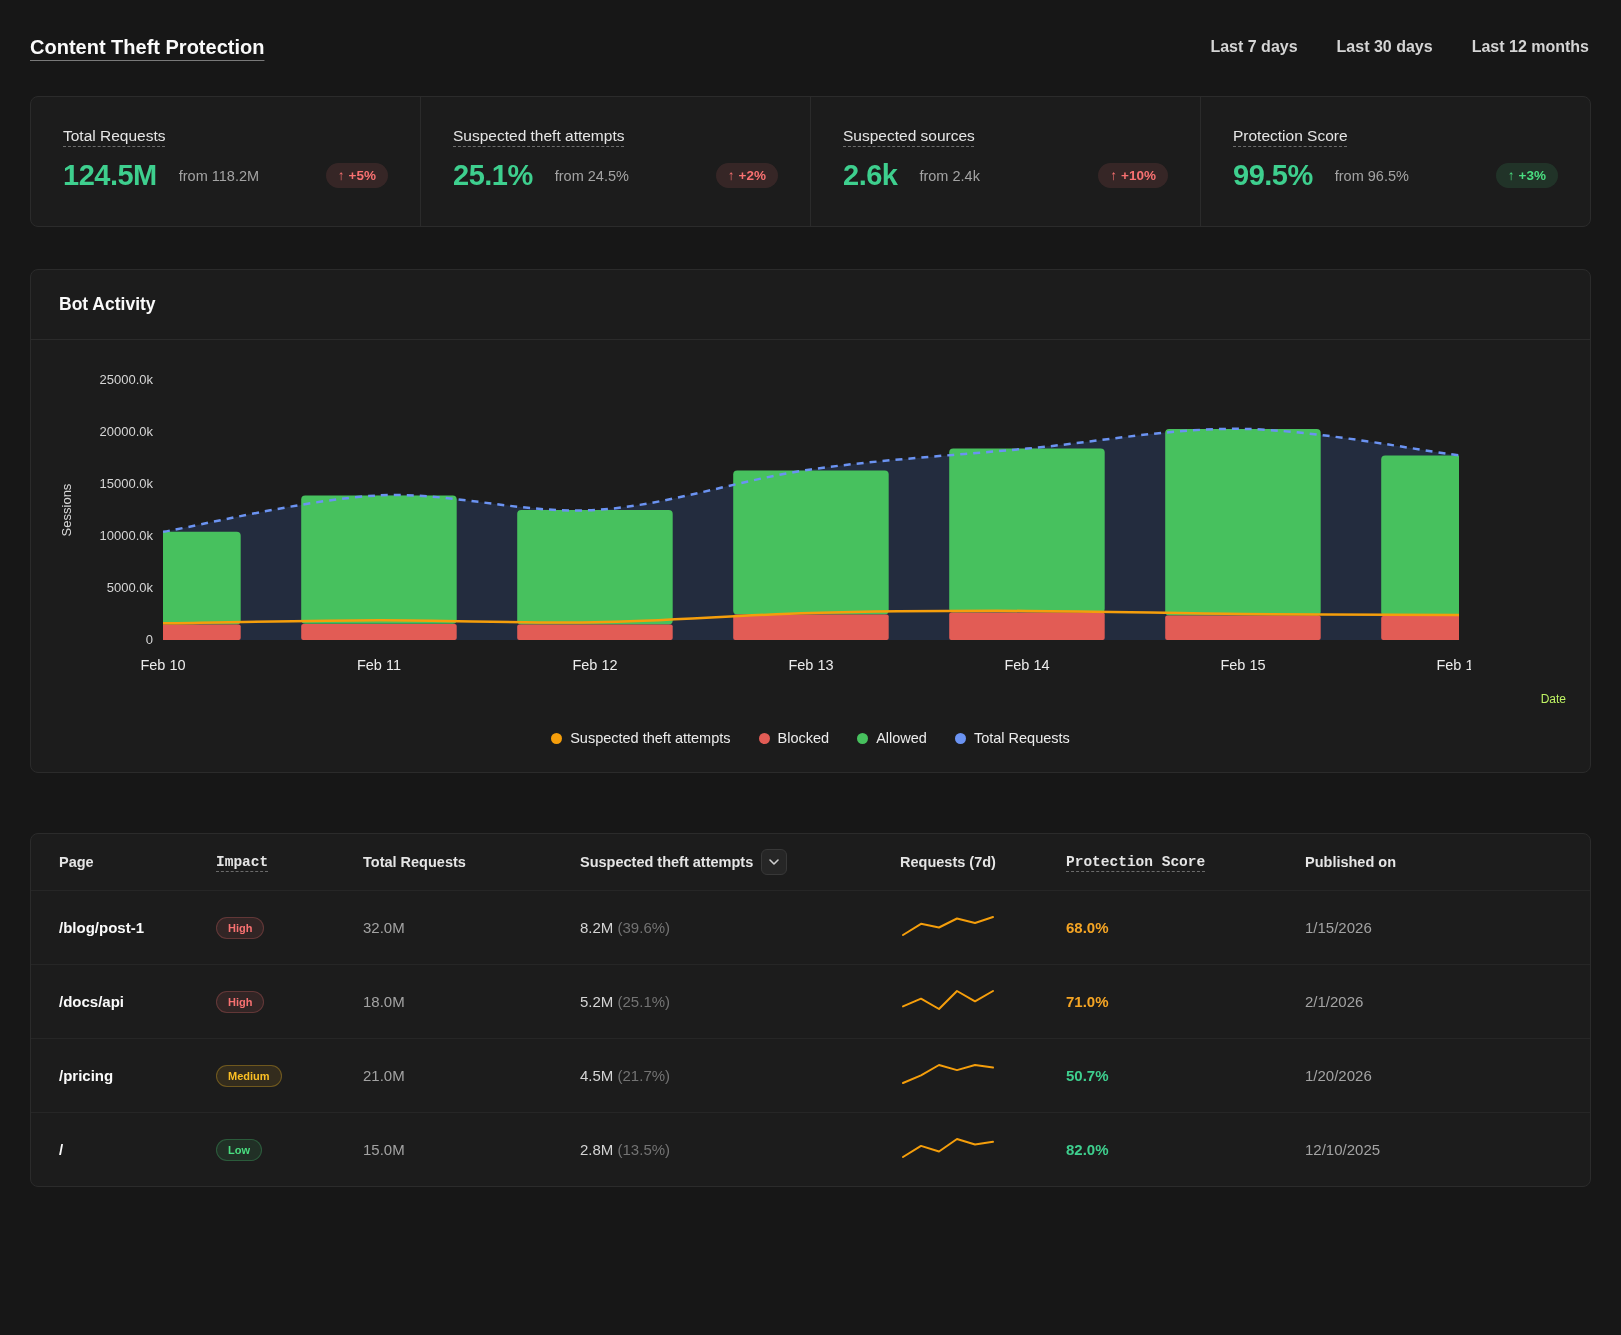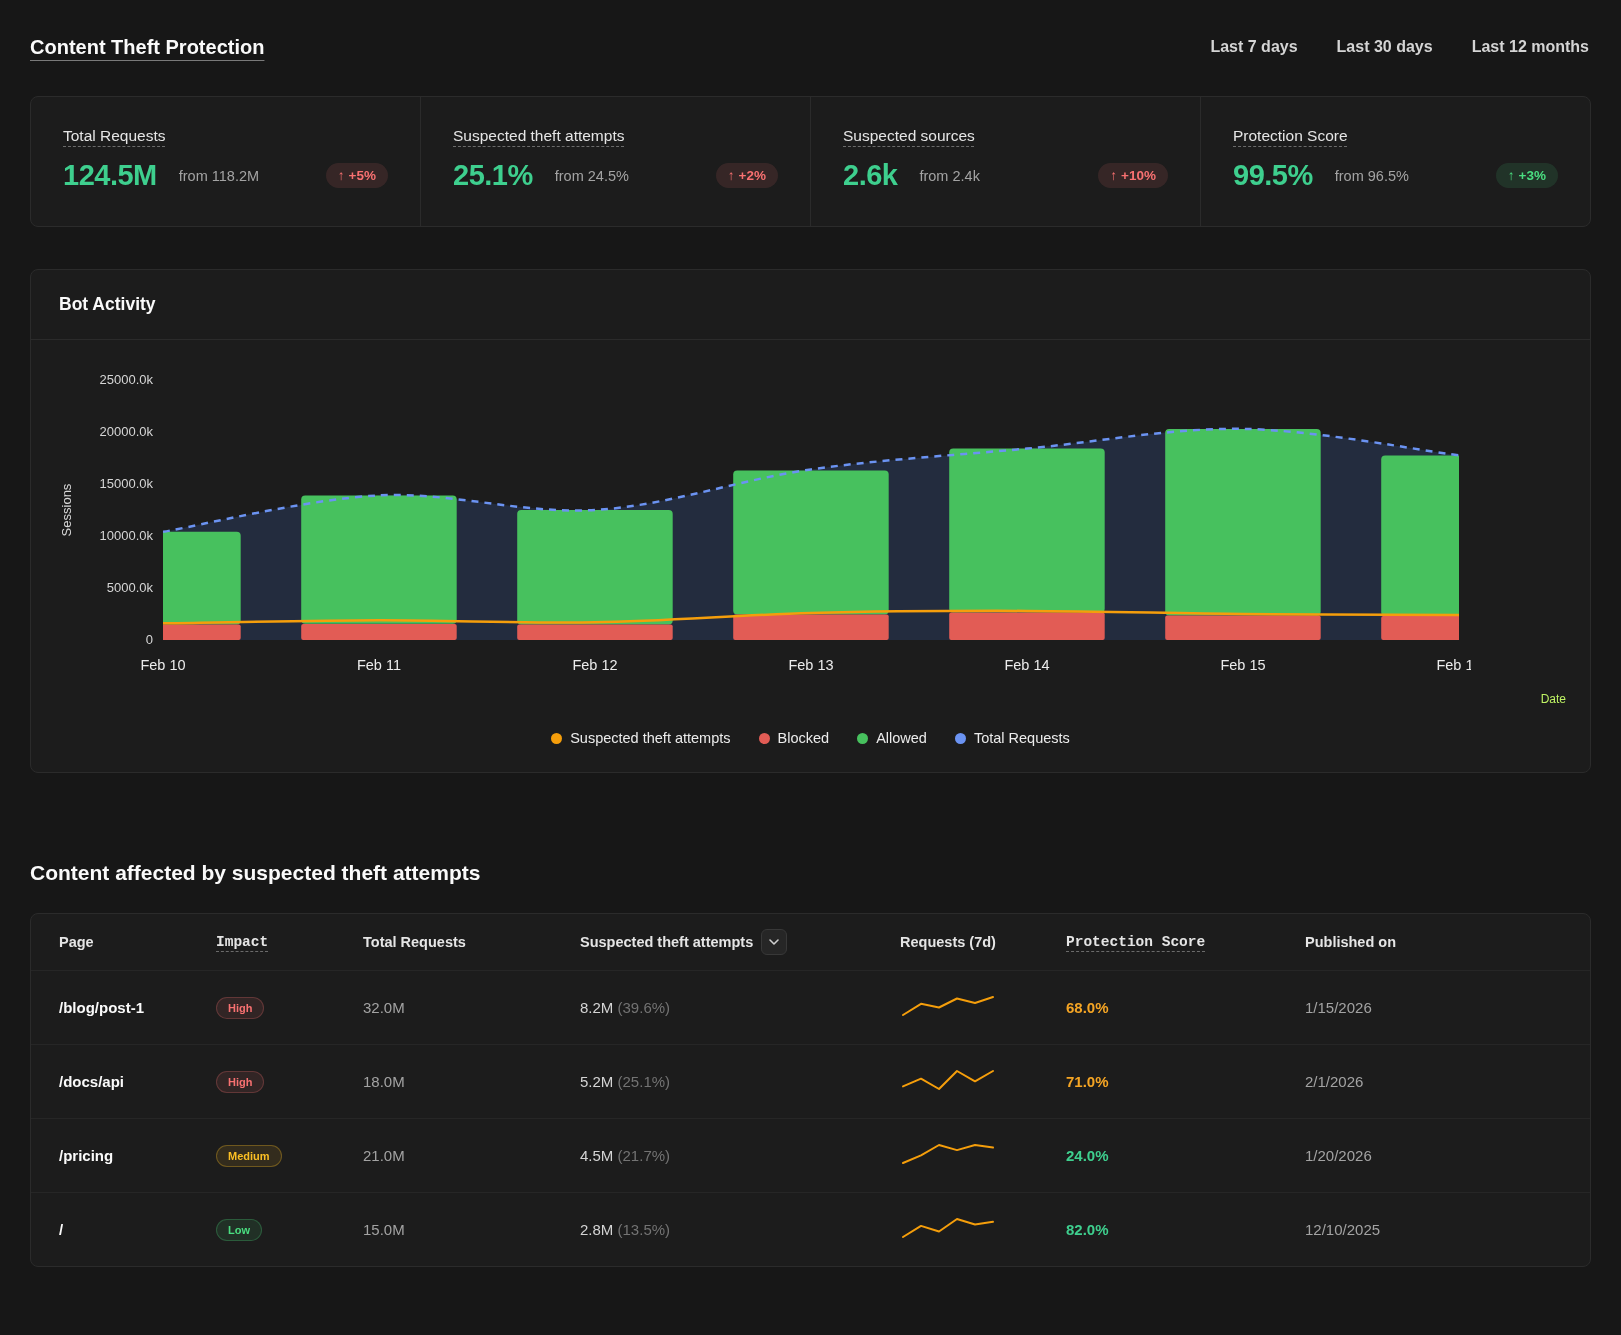--- a/index.html
+++ b/index.html
@@ -39,21 +39,21 @@
   .kpi-value { font-size:29px; font-weight:700; color:#3ecf8e; letter-spacing:-0.5px; }
   .kpi-from { font-size:14.5px; color:#a3a3a3; }
   .kpi-badge {
     margin-left:auto; display:inline-flex; align-items:center; gap:4px;
     border-radius:999px; padding:5px 12px; font-size:13.5px; font-weight:600;
   }
   .kpi-badge[data-tone="bad"]  { color:#f87171; background:rgba(248,113,113,0.12); }
   .kpi-badge[data-tone="good"] { color:#4ade80; background:rgba(74,222,128,0.12); }
 
   
-  .chart-card { background:#1c1c1c; border:1px solid #2b2b2b; border-radius:8px; margin-bottom:88px; }
+  .chart-card { background:#1c1c1c; border:1px solid #2b2b2b; border-radius:8px; margin-bottom:60px; }
   .chart-card-header { padding:24px 28px; border-bottom:1px solid #2b2b2b; }
   .chart-title { font-size:17.5px; font-weight:700; color:#fafafa; }
   .chart-body { padding:26px 24px 26px 24px; }
   .chart-svg-wrap svg { display:block; }
   .chart-svg text { font-family:"Liberation Sans","DejaVu Sans",sans-serif; }
   .chart-svg .tick  { fill:#d6d6d6; font-size:13px; }
   .chart-svg .xtick { fill:#ececec; font-size:14.5px; }
   .chart-svg .axis  { fill:#d9d9d9; font-size:13px; }
   .axis-title-x { text-align:right; color:#bef264; font-size:12px; margin-top:4px; }
   .legend { display:flex; justify-content:center; gap:28px; margin-top:24px; }
@@ -217,21 +217,20 @@
           <span>Allowed</span>
         </span>
         <span class="legend-item">
           <span class="legend-dot" style="background: rgb(107, 147, 242);"></span>
           <span>Total Requests</span>
         </span>
       </div>
     </div>
   </section>
 
-  <h2 class="section-title">Content affected by suspected theft attempts</h2>
 
   <section class="table-card">
     <div class="t-row t-head">
       <div class="t-head-cell">Page</div>
       <div class="t-head-cell">
           <span class="underlined">Impact</span>
         </div>
       <div class="t-head-cell">Total Requests</div>
       <div class="t-head-cell">
         <span>Suspected theft attempts</span>
@@ -273,21 +272,21 @@
     </div>
 
     <div class="t-row t-data">
       <div class="page-cell">/pricing</div>
       <div><span class="impact-badge" data-level="medium">Medium</span></div>
       <div class="num-cell">21.0M</div>
       <div class="susp-cell"><span>4.5M</span> <span class="susp-pct">(21.7%)</span></div>
       <div><span class="spark"><svg width="96" height="26" viewBox="0 0 96 26">
               <polyline points="3.0,22.0 21.0,14.3 39.0,4.0 57.0,9.1 75.0,4.0 93.0,6.6" fill="none" stroke="#f59e0b" stroke-width="2" stroke-linecap="round" stroke-linejoin="round"></polyline>
             </svg></span></div>
-      <div class="score-cell" data-tone="good">24.0%</div>
+      <div class="score-cell" data-tone="good">50.7%</div>
       <div class="pub-cell">1/20/2026</div>
     </div>
 
     <div class="t-row t-data">
       <div class="page-cell">/</div>
       <div><span class="impact-badge" data-level="low">Low</span></div>
       <div class="num-cell">15.0M</div>
       <div class="susp-cell"><span>2.8M</span> <span class="susp-pct">(13.5%)</span></div>
       <div><span class="spark"><svg width="96" height="26" viewBox="0 0 96 26">
               <polyline points="3.0,22.0 21.0,10.9 39.0,16.5 57.0,4.0 75.0,9.5 93.0,6.8" fill="none" stroke="#f59e0b" stroke-width="2" stroke-linecap="round" stroke-linejoin="round"></polyline>

